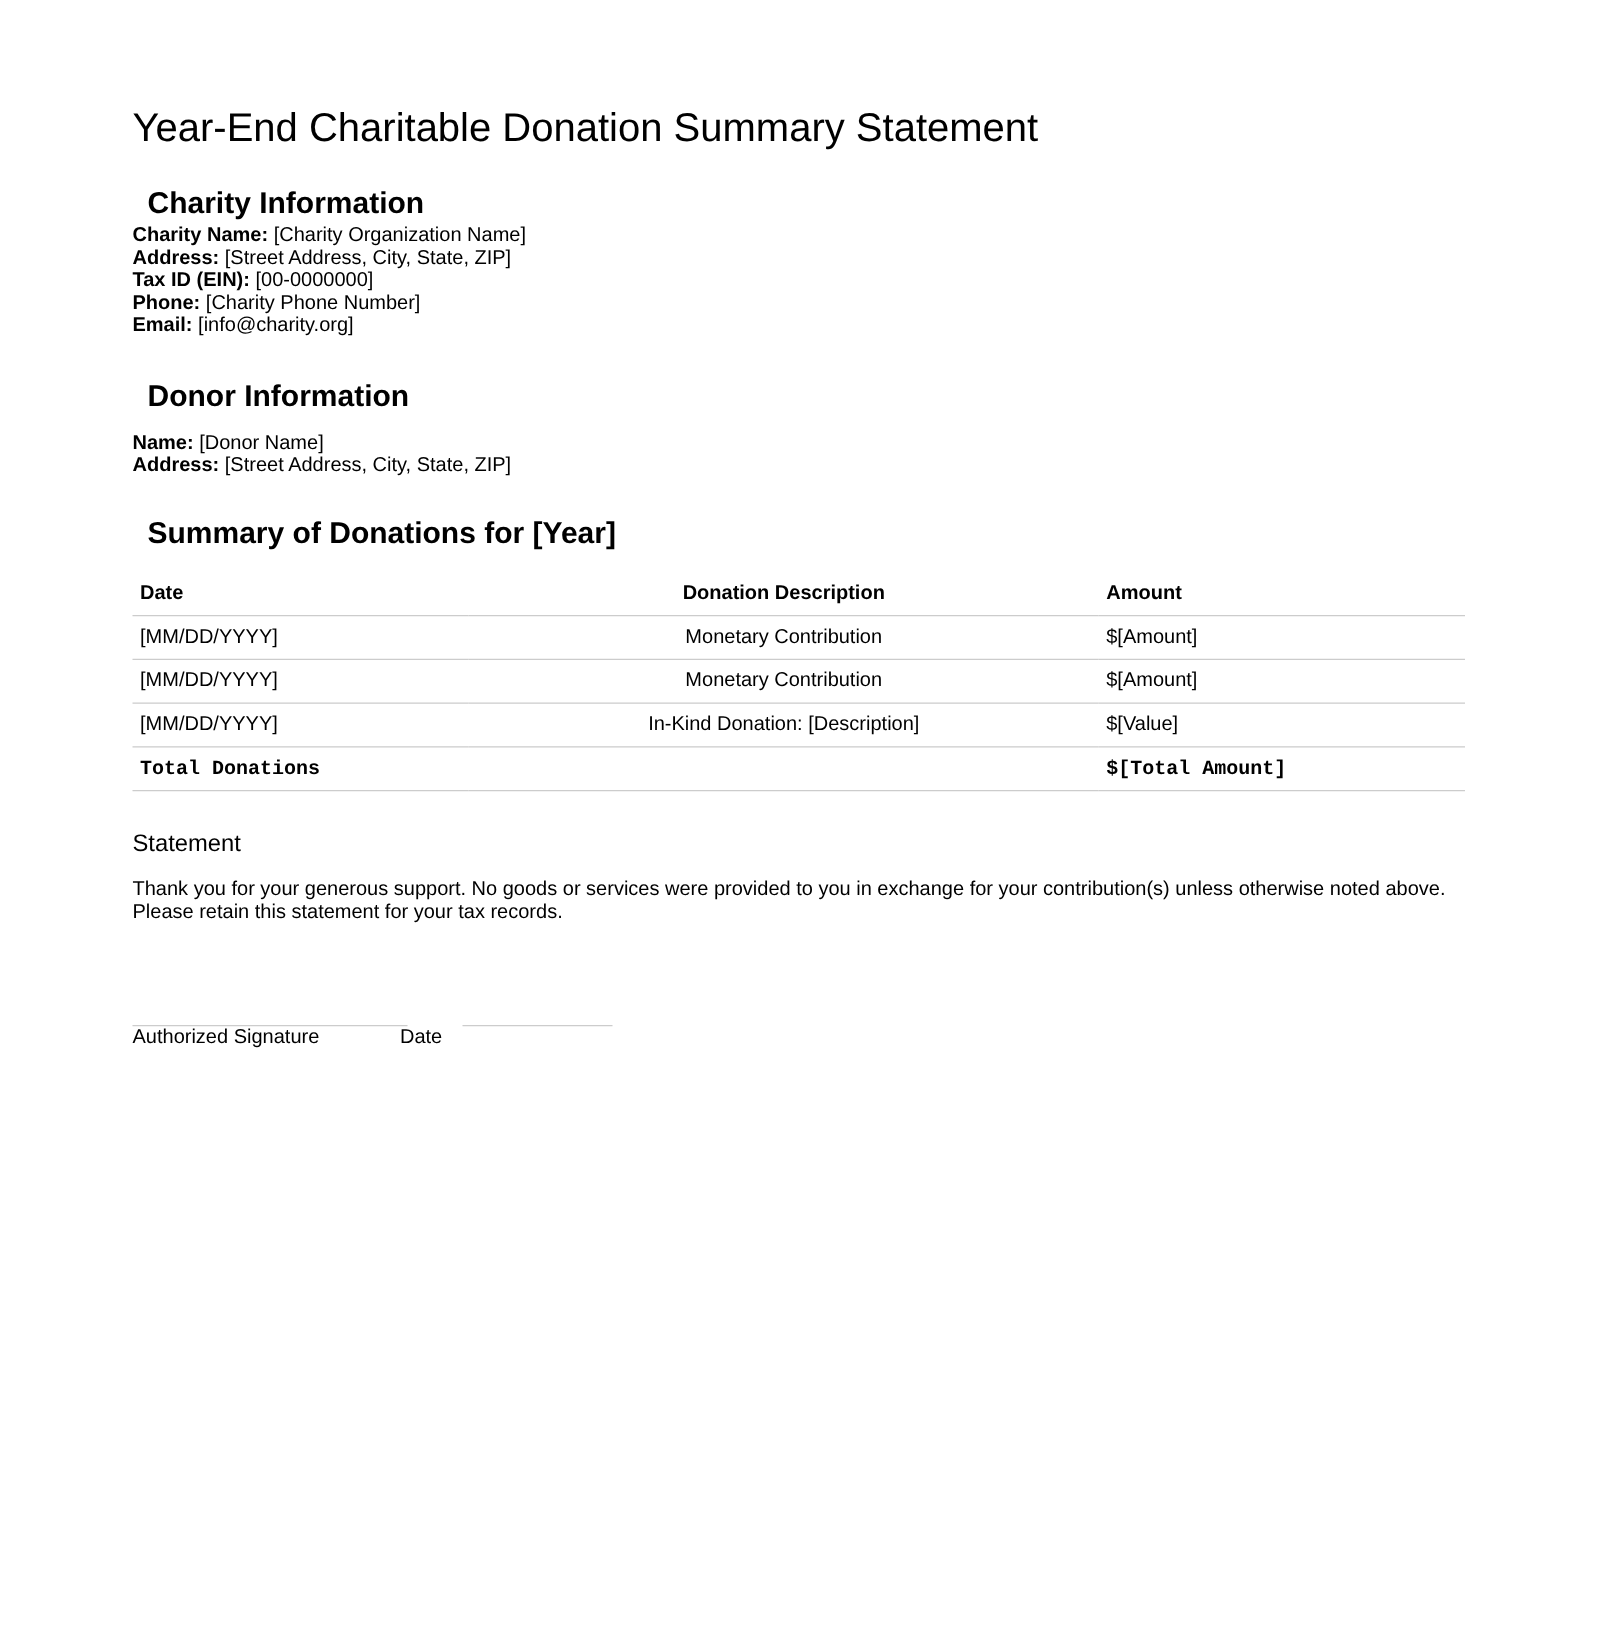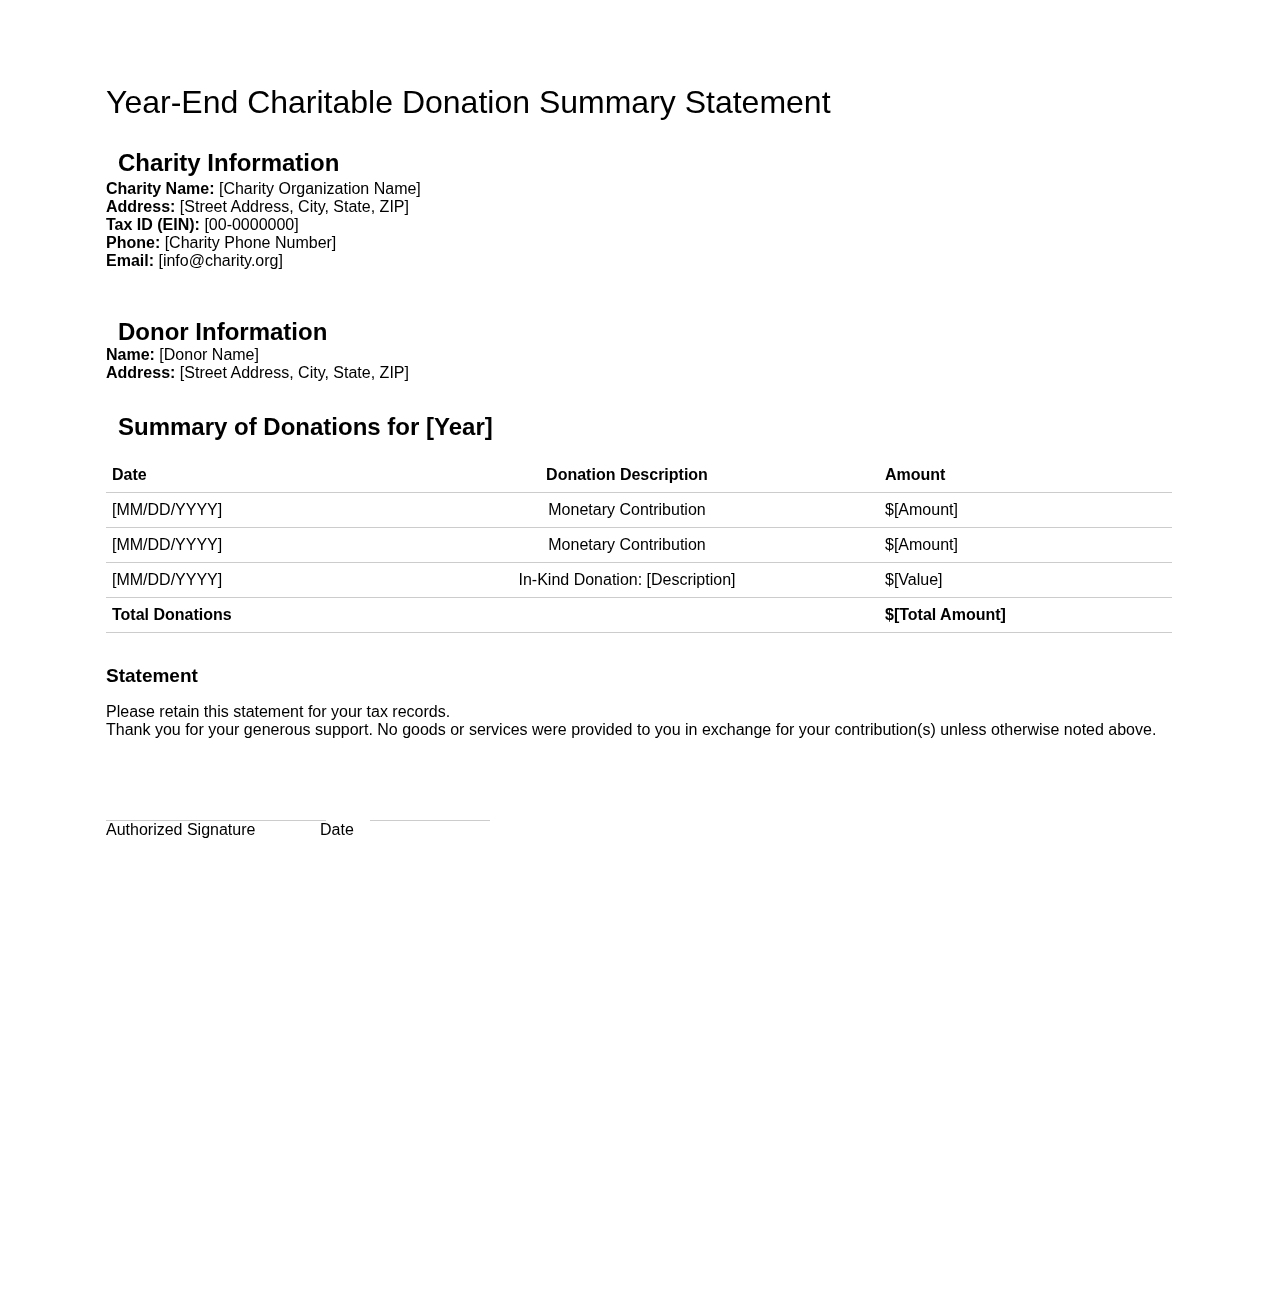--- a/index.html
+++ b/index.html
@@ -13,57 +13,57 @@
     h1 {
       position: absolute; top: 84px; left: 0; margin: 0;
       font-size: 32px; font-weight: normal; line-height: 36px; white-space: nowrap;
     }
     h2 {
       position: absolute; left: 0; margin: 12px;
       font-size: 24px; font-weight: bold; line-height: 28px; white-space: nowrap;
     }
     h3 {
       position: absolute; left: 0; margin: 0;
-      font-size: 19px; font-weight: bold; line-height: 22px;
+      font-size: 19px; font-weight: normal; line-height: 22px;
     }
     .info { position: absolute; left: 0; font-size: 16px; line-height: 18px; }
     .info div { white-space: nowrap; }
     .info b { font-weight: bold; }
     table {
       position: absolute; left: 0; top: 458px; width: 1066px;
       border-collapse: collapse; font-size: 16px;
     }
     th, td {
       text-align: left; padding: 0 6px; height: 34px;
       border-bottom: 1px solid #cccccc; vertical-align: middle;
     }
     th { font-weight: bold; }
     th.c1, td.c1 { width: 257px; }
     th.c2, td.c2 { width: 492px; text-align: center; }
-    tr.total td { font-weight: bold; }
+    tr.total td { font-weight: bold; font-family: Liberation Mono, monospace; }
     .stmt { position: absolute; left: 0; top: 703px; width: 1066px; font-size: 16px; line-height: 18px; }
     .sig-line { position: absolute; top: 820px; height: 0; border-top: 1px solid #cccccc; }
     .sig-label { position: absolute; top: 821px; font-size: 16px; line-height: 18px; white-space: nowrap; }
   </style>
 </head>
 <body>
 
 <div class="page">
   <h1>Year-End Charitable Donation Summary Statement</h1>
 
   <h2 style="top:137px;">Charity Information</h2>
   <div class="info" style="top:180px;">
     <div><b>Charity Name:</b> <span>[Charity Organization Name]</span></div>
     <div><b>Address:</b> <span>[Street Address, City, State, ZIP]</span></div>
     <div><b>Tax ID (EIN):</b> <span>[00-0000000]</span></div>
     <div><b>Phone:</b> <span>[Charity Phone Number]</span></div>
     <div><b>Email:</b> <span>[info@charity.org]</span></div>
   </div>
 
-  <h2 style="top:306px;">Donor Information</h2>
+  <h2 style="top:292px;">Donor Information</h2>
   <div class="info" style="top:346px;">
     <div><b>Name:</b> <span>[Donor Name]</span></div>
     <div><b>Address:</b> <span>[Street Address, City, State, ZIP]</span></div>
   </div>
 
   <h2 style="top:401px;">Summary of Donations for [Year]</h2>
   <table>
     <thead>
       <tr>
         <th class="c1">Date</th>
@@ -90,21 +90,21 @@
       <tr class="total">
         <td class="c1">Total Donations</td>
         <td class="c2"></td>
         <td>$[Total Amount]</td>
       </tr>
     </tbody>
   </table>
 
   <h3 style="top:665px;">Statement</h3>
   <div class="stmt">
+    <div>Thank you for your generous support. No goods or services were provided to you in exchange for your contribution(s) unless otherwise noted above.</div>
     <div>Please retain this statement for your tax records.</div>
-    <div>Thank you for your generous support. No goods or services were provided to you in exchange for your contribution(s) unless otherwise noted above.</div>
   </div>
 
   <div class="sig-line" style="left:0; width:220px;"></div>
   <div class="sig-label" style="left:0;">Authorized Signature</div>
   <div class="sig-label" style="left:214px;">Date</div>
   <div class="sig-line" style="left:264px; width:120px;"></div>
 </div>
 
 </body></html>

